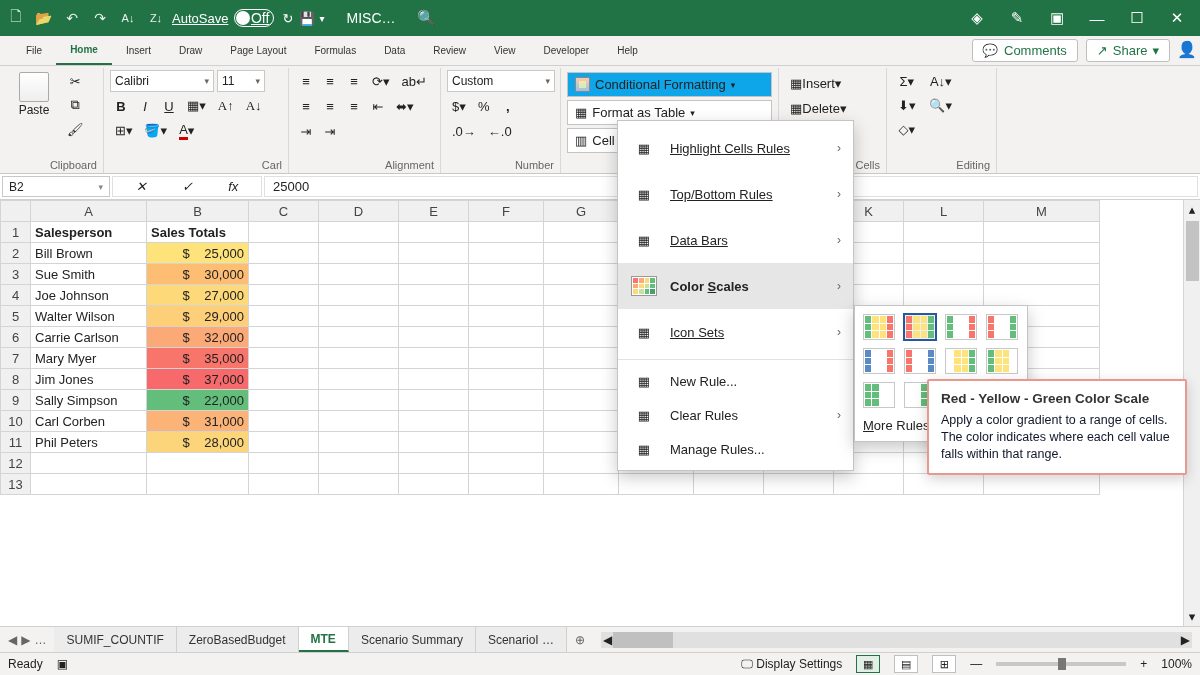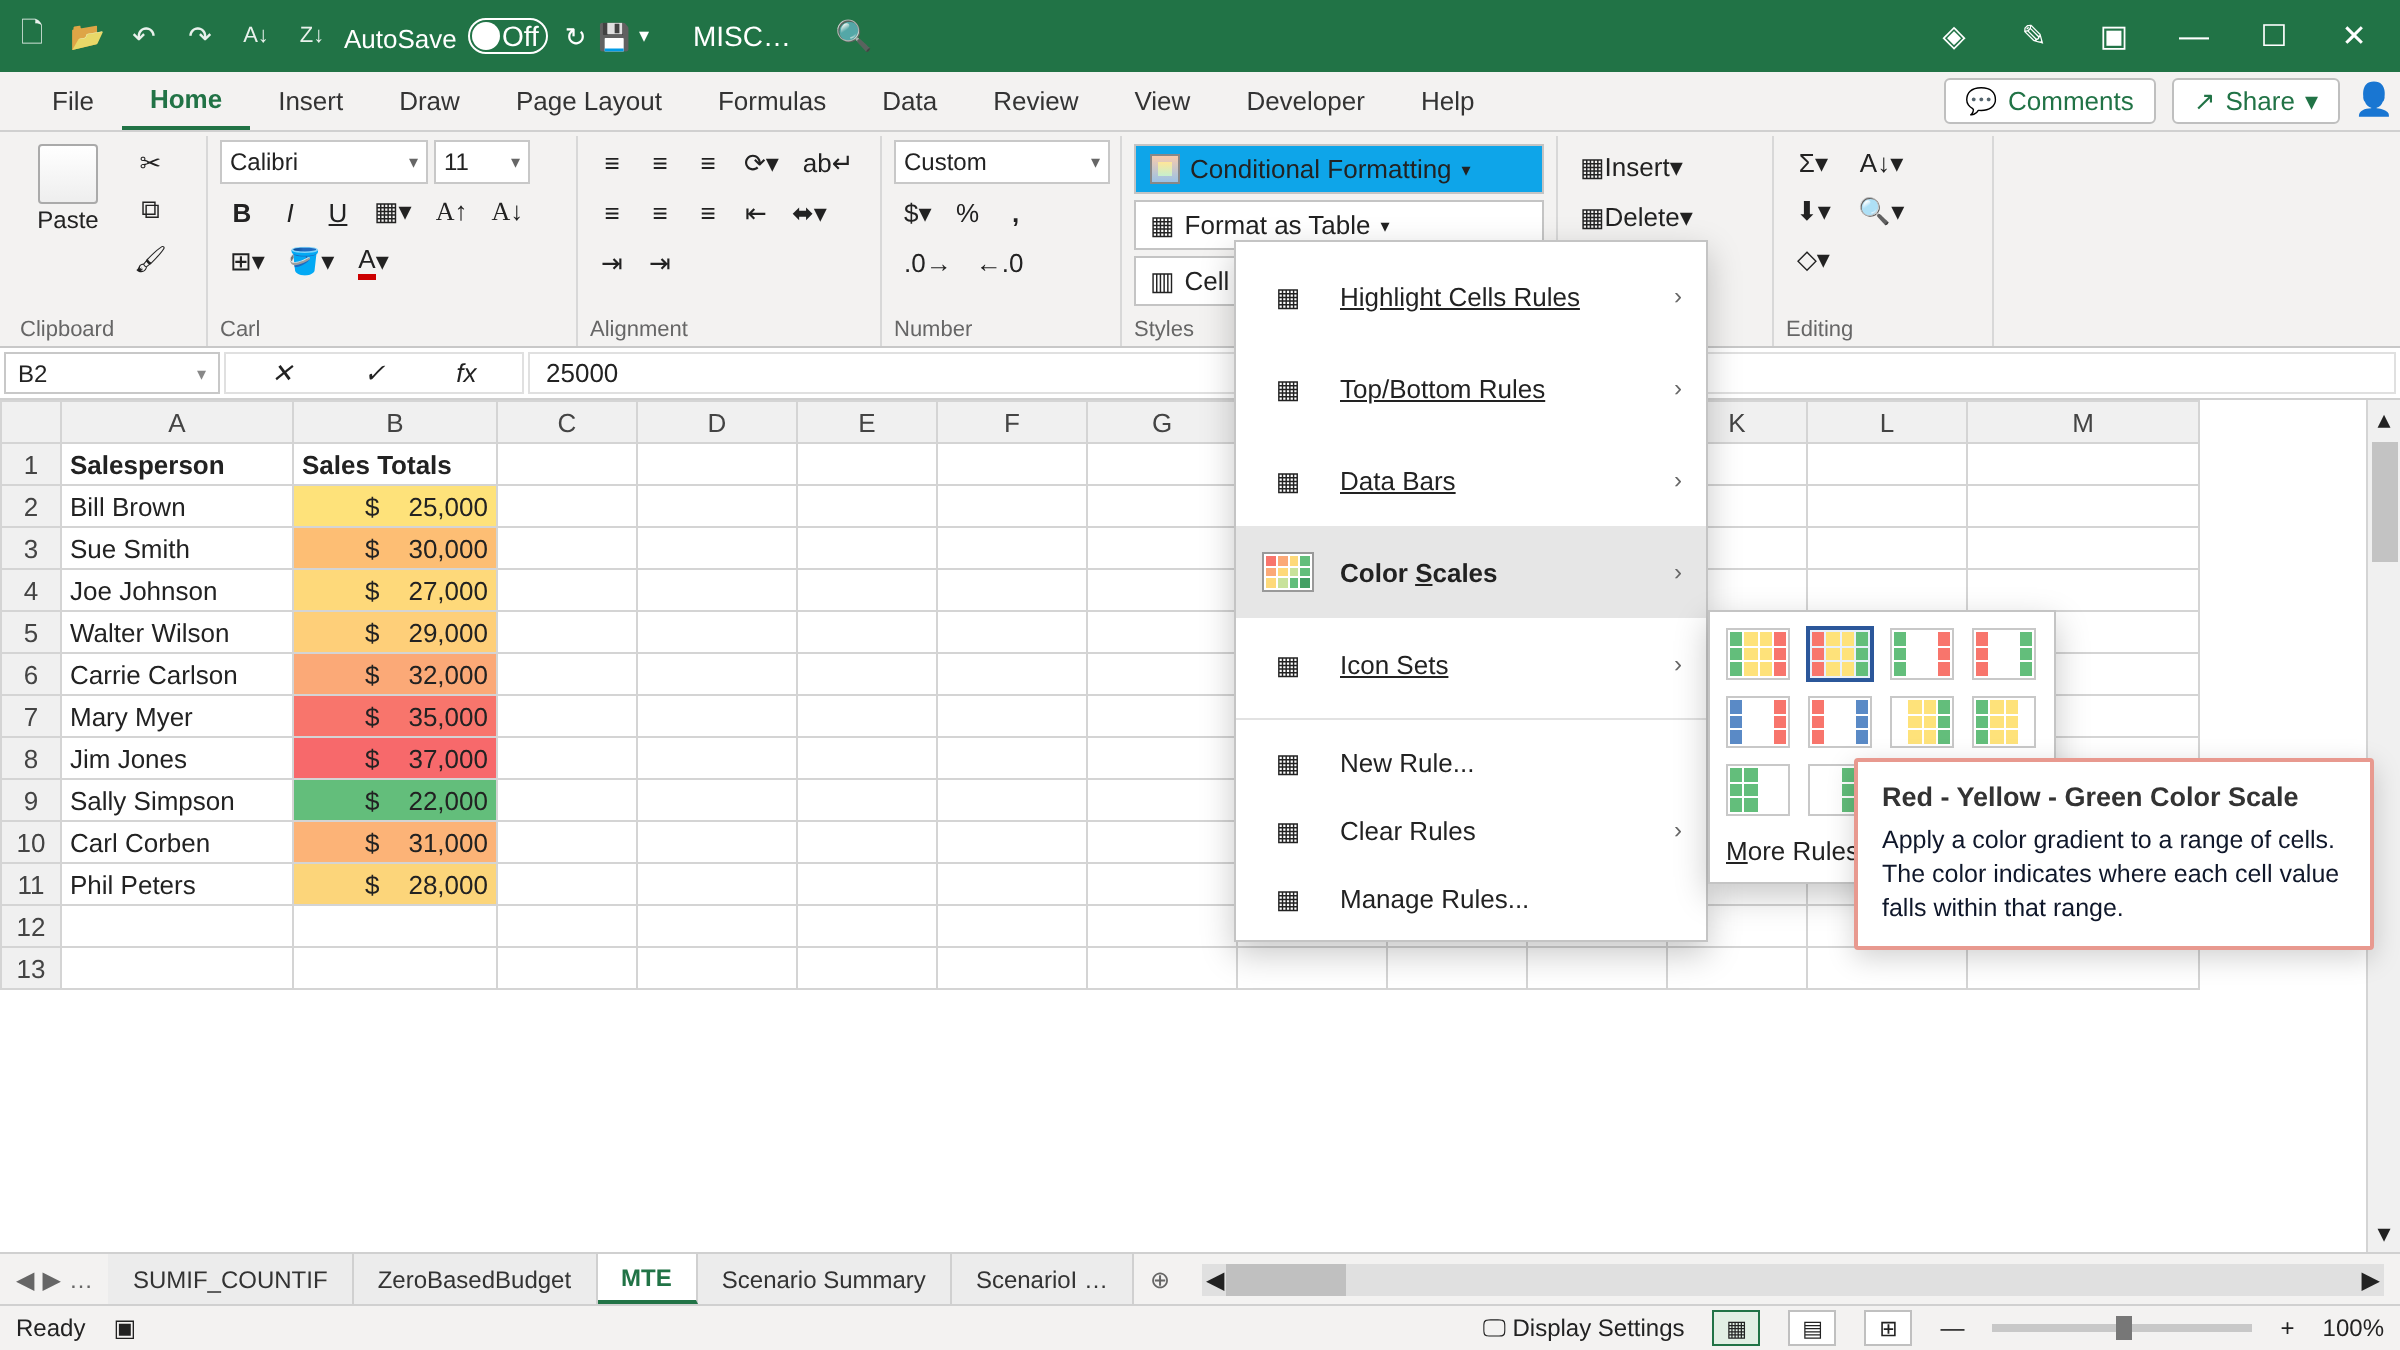--- a/index.html
+++ b/index.html
@@ -2,42 +2,42 @@
 <html><head>
 <meta charset="utf-8">
 <style>
   * { box-sizing: border-box; margin: 0; padding: 0; font-family: "Segoe UI", Tahoma, sans-serif; }
   body { width: 1200px; height: 675px; overflow: hidden; background: #fff; font-size: 13px; color: #222; position: relative; }
 
   
   .titlebar { height: 36px; background: #217346; display: flex; align-items: center; color: #fff; padding: 0 6px; }
   .titlebar .qat { display: flex; gap: 8px; align-items: center; }
   .titlebar .qat .icn { width: 20px; height: 20px; display:flex; align-items:center; justify-content:center; opacity:0.9; font-size:14px; }
-  .titlebar .autosave { display:flex; align-items:flex-end; gap:6px; margin-left:6px; font-size:13px;}
+  .titlebar .autosave { display:flex; align-items:center; gap:6px; margin-left:6px; font-size:13px;text-decoration:underline;}
   .autosave .toggle { width:40px; height:18px; border:1px solid #fff; border-radius:9px; position:relative; display:flex; align-items:center; justify-content:flex-end; padding-right:4px; font-size:14px;}
   .autosave .toggle::before { content:""; position:absolute; left:1px; top:1px; width:14px; height:14px; background:#fff; border-radius:50%;}
   .titlebar .doc { margin-left:22px; font-size:14px;}
   .titlebar .search { margin-left:22px; font-size:15px; opacity:0.9;}
   .titlebar .spacer { flex:1; }
   .titlebar .winbtns { display:flex; gap:18px; align-items:center; margin-right:6px;}
   .titlebar .winbtns .icn { width:22px; height:22px; font-size:15px; display:flex; align-items:center; justify-content:center;}
 
   
   .ribbon-tabs { height:30px; background:#f3f2f1; display:flex; align-items:stretch; border-bottom:1px solid #d0d0d0; padding-left:12px; }
-  .ribbon-tabs .tab { padding:0 14px; display:flex; align-items:center; font-size:13px; color:#333; cursor:default; }
+  .ribbon-tabs .tab { padding:0 14px; display:flex; align-items:center; font-size:10px; color:#333; cursor:default; }
   .ribbon-tabs .tab.active { color:#217346; font-weight:600; border-bottom:2px solid #217346; }
   .ribbon-tabs .rspacer { flex:1; }
   .ribbon-tabs .rbtn { display:flex; align-items:center; gap:5px; padding:2px 10px; margin:3px 4px; font-size:13px; color:#217346; border:1px solid #bfbfbf; border-radius:3px; background:#fff; }
   .ribbon-tabs .usr { width:26px; text-align:center; font-size:16px; padding-top:4px;}
 
   
   .ribbon { height:108px; background:#f3f2f1; border-bottom:1px solid #c8c8c8; display:flex; align-items:stretch; padding:2px 4px 0 4px;}
   .group { border-right:1px solid #d8d8d8; padding:2px 6px 0 6px; display:flex; flex-direction:column; justify-content:space-between;}
   .group .ginner { display:flex; gap:4px; flex:1;}
-  .group .gname { font-size:11px; color:#666; text-align:left; padding:2px 0;}
+  .group .gname { font-size:11px; color:#666; text-align:right; padding:2px 0;}
   .gcol { display:flex; flex-direction:column; gap:2px; }
   .ribbtn { height:22px; min-width:22px; padding:0 4px; display:flex; align-items:center; justify-content:center; font-size:13px; border:1px solid transparent; }
   .bigbtn { width:48px; display:flex; flex-direction:column; align-items:center; justify-content:flex-start; gap:2px; padding-top:2px; }
   .bigbtn .bigicon { width:30px; height:30px; border:1px solid #aaa; border-radius:2px; position:relative;}
   .bigbtn .biglabel { font-size:12px; text-align:center; line-height:1.1;}
   .fontbox { height:22px; border:1px solid #c8c8c8; background:#fff; font-size:12px; padding:0 4px; display:flex; align-items:center; justify-content:space-between;}
   .fontbox .dd { font-size:9px; color:#666;}
   .styles-sel { display:flex; align-items:center; gap:5px; border:1px solid #c4c4c4; padding:3px 7px; background:#fff; height:25px; font-size:13px;}
   .cfsw { display:inline-block; width:15px; height:15px; position:relative; background:linear-gradient(#f8cbad,#9bc2e6); border:1px solid #888;}
   .cfsw::after { content:""; position:absolute; inset:3px; background:linear-gradient(#ffe699,#c6efce);}

